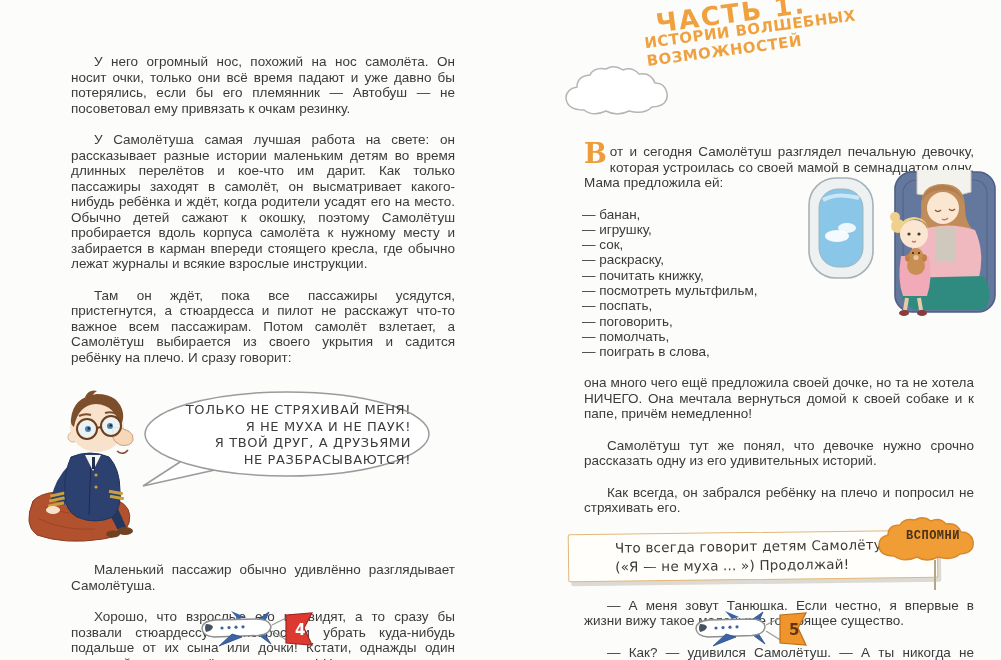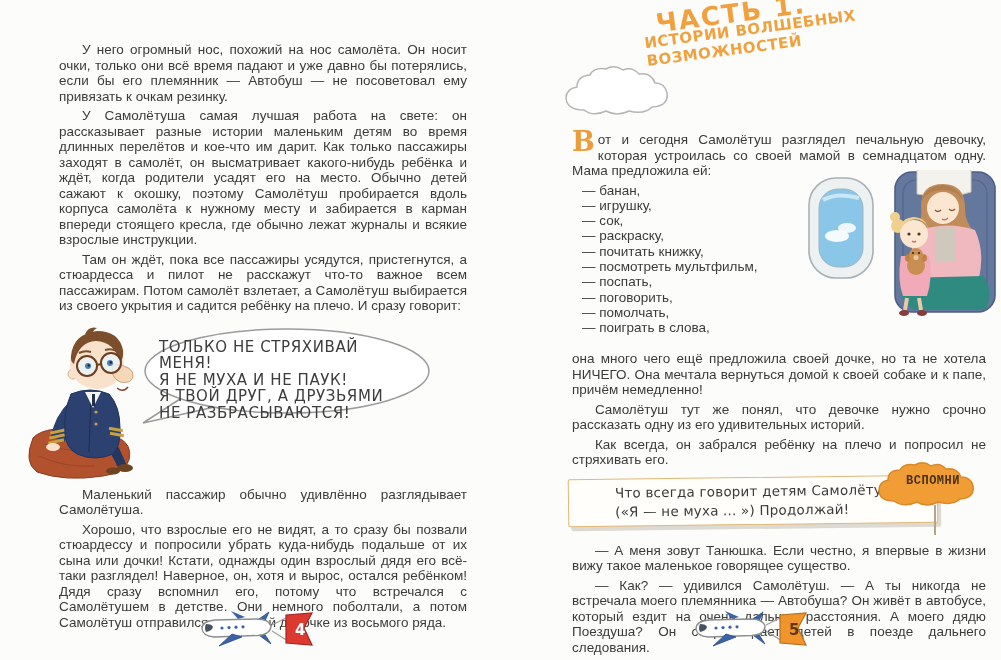--- a/index.html
+++ b/index.html
@@ -5,21 +5,21 @@
   html,body{margin:0;padding:0;background:#e9e9e7;}
   .canvas{
     position:relative;width:1001px;height:660px;margin:0 auto;
     background:#fcfcfa;overflow:hidden;
     font-family:"Liberation Sans",sans-serif;color:#3b3b3b;
   }
   
   .col{position:absolute;}
   .lp-text{left:55px;top:38px;width:416px;}
   .rp-text{left:568px;top:128px;width:422px;}
-  p.par{margin:4px;font-size:13.5px;line-height:15.5px;text-align:justify;}
+  p.par{margin:16px;font-size:13.5px;line-height:15.5px;text-align:justify;}
   p.ind{text-indent:1.7em;}
   .list{margin:0 0 16px 14px;}
   .list div{font-size:13.5px;line-height:15.3px;}
   .dropcap{
     float:left;font-size:27px;line-height:24px;color:#ed9c3a;
     font-weight:bold;margin:-2px 3px 0 0;font-family:"DejaVu Serif",serif;
   }
   
   .part-header{
     position:absolute;left:648px;top:10px;width:360px;
@@ -27,22 +27,22 @@
     color:#f0a13f;font-family:"DejaVu Sans",sans-serif;font-weight:bold;
   }
   .part-label{font-size:26px;letter-spacing:2px;margin-left:14px;}
   .part-title{font-size:15px;letter-spacing:.5px;margin-top:-6px;}
   
   .scene{position:relative;height:165px;margin-top:4px;}
   .pilot{position:absolute;left:-30px;top:-2px;}
   .bubble{position:absolute;left:82px;top:8px;width:296px;height:104px;}
   .bubble svg{position:absolute;left:0;top:0;}
   .bubble-lines{
-    position:absolute;left:22px;top:13px;width:252px;text-align:left;
-    font-family:"DejaVu Sans",sans-serif;font-size:15px;line-height:16.5px;
+    position:absolute;left:22px;top:13px;width:252px;text-align:right;
+    font-family:"DejaVu Sans",sans-serif;font-size:13px;line-height:16.5px;
     letter-spacing:.6px;color:#3c3c3c;
   }
   
   .rp-illus{position:absolute;left:803px;top:170px;}
   
   .recall-wrap{position:relative;margin-top:9px;width:372px;height:52px;}
   .recall-box{
     position:absolute;left:0;top:0;width:370px;height:48px;
     background:#fffefb;border:1.5px solid #e3b777;border-radius:2px;
     transform:rotate(-0.7deg);

